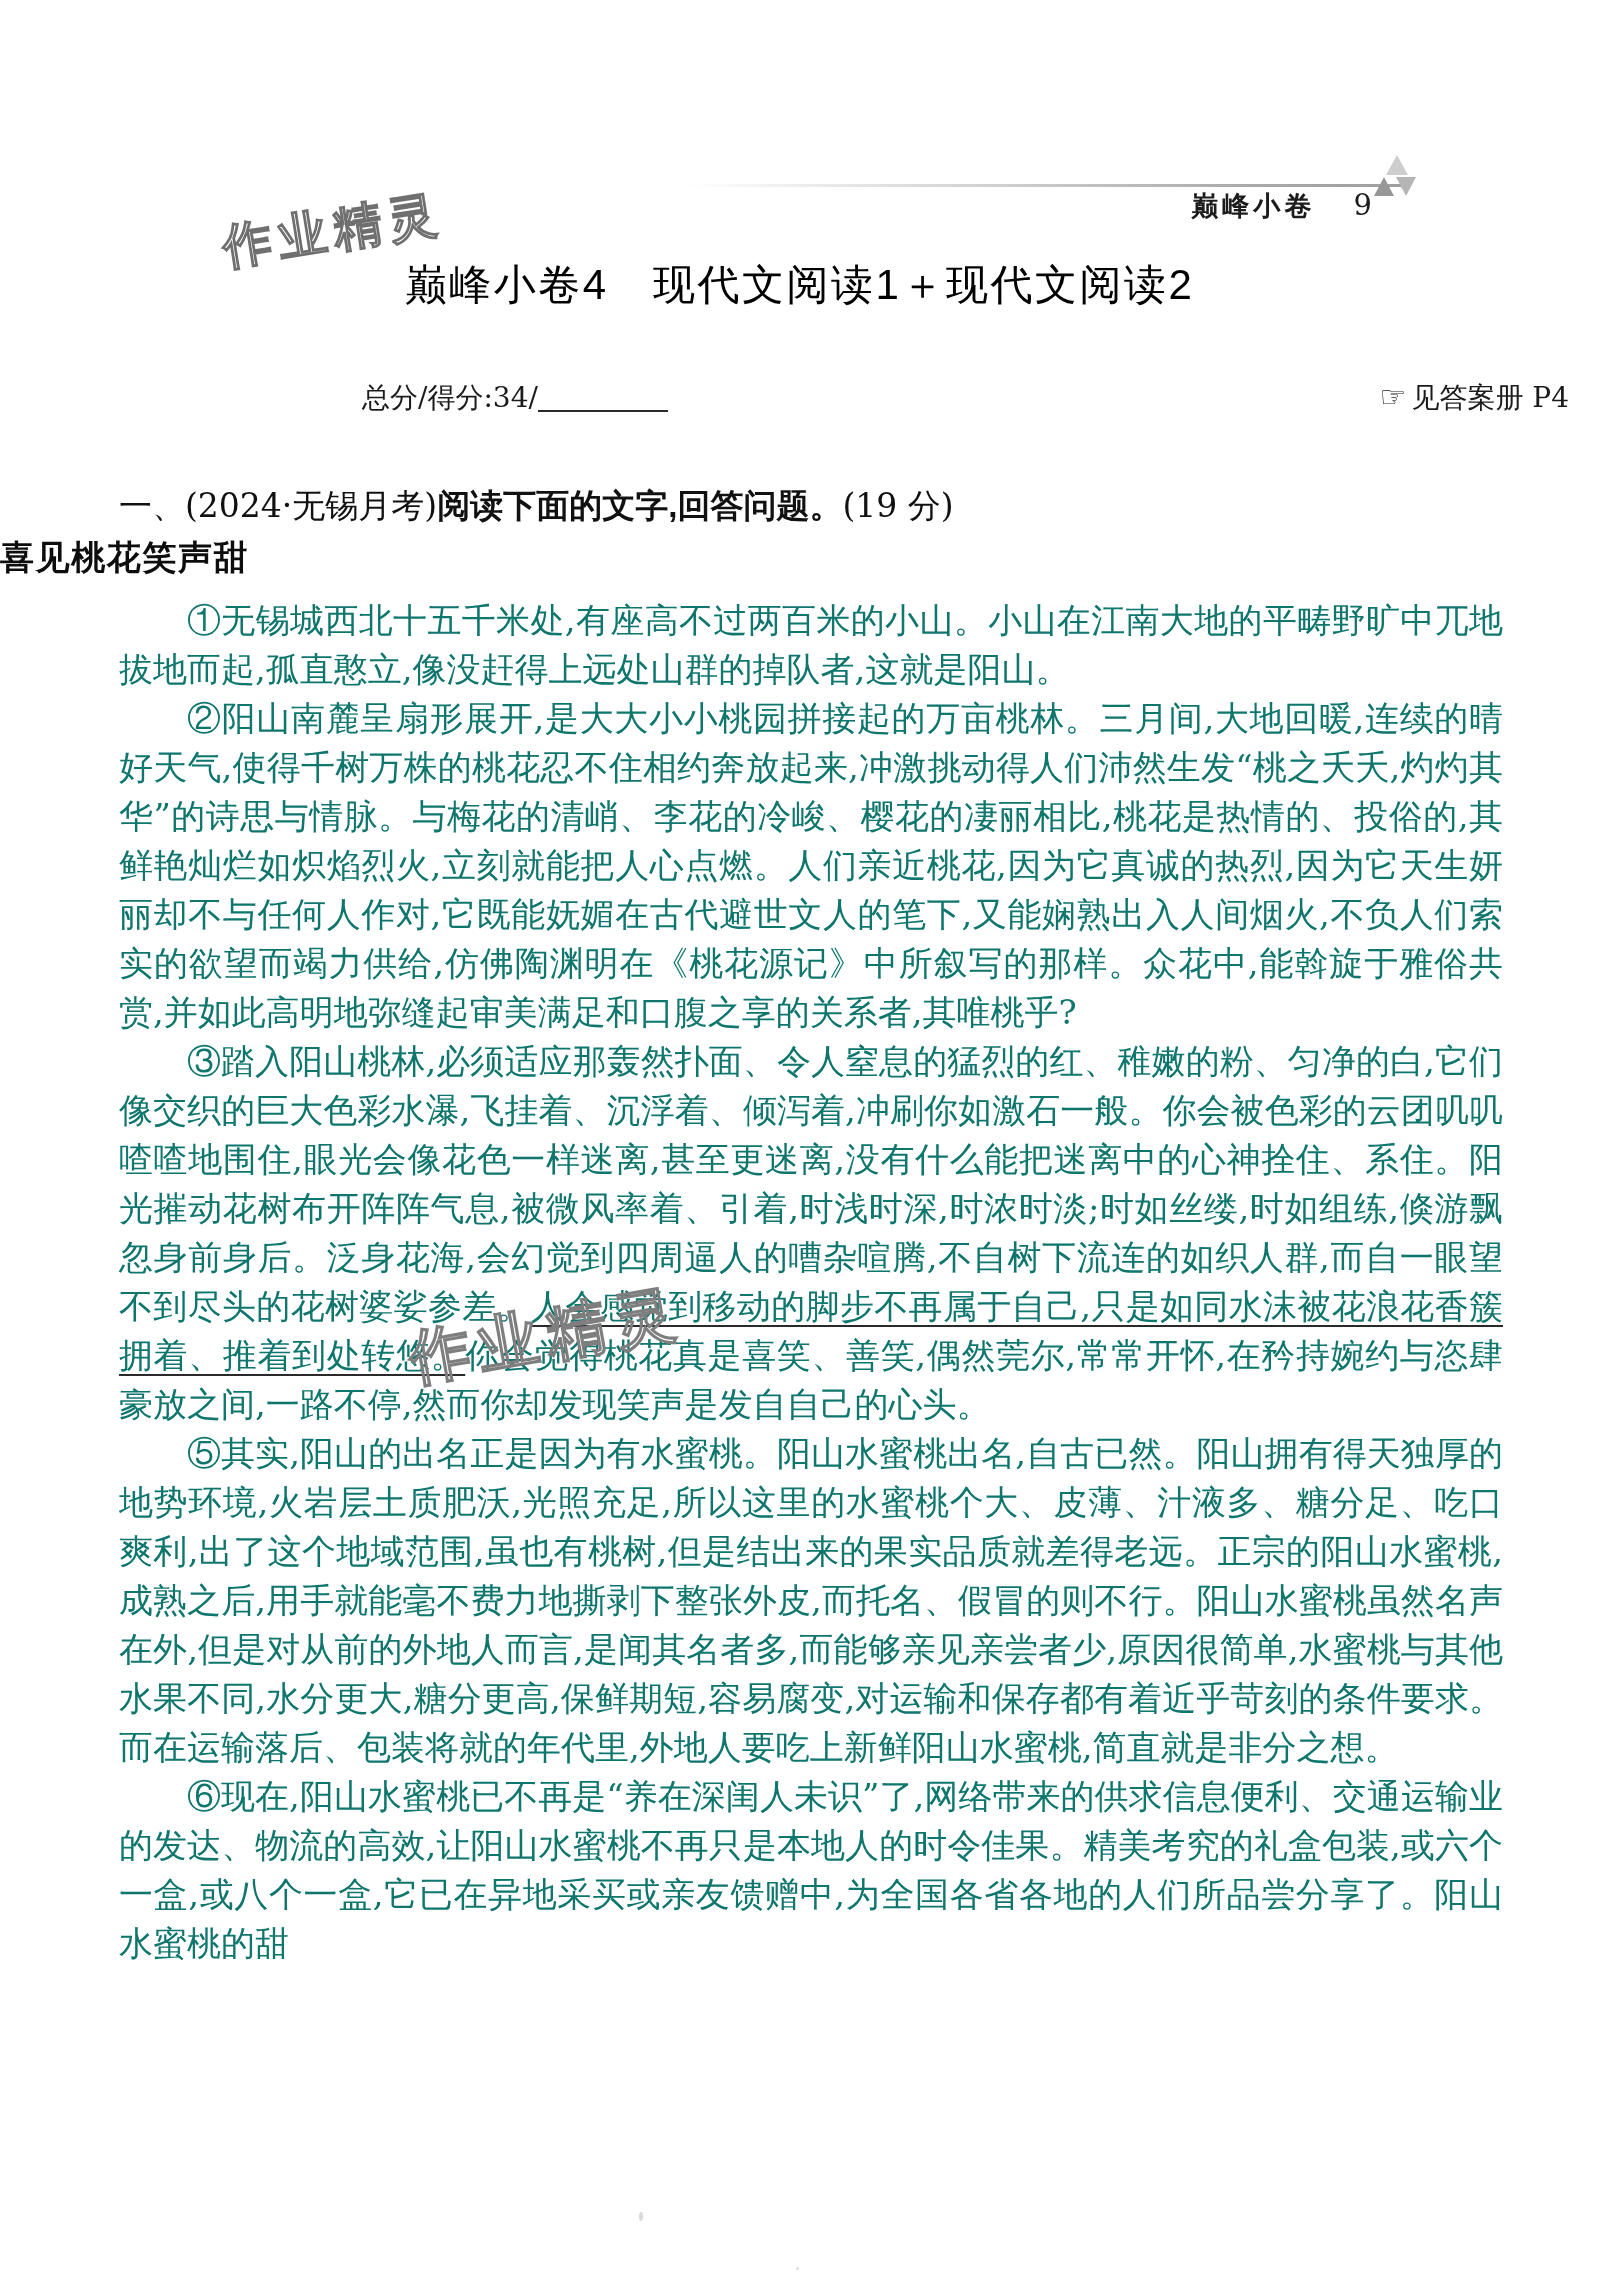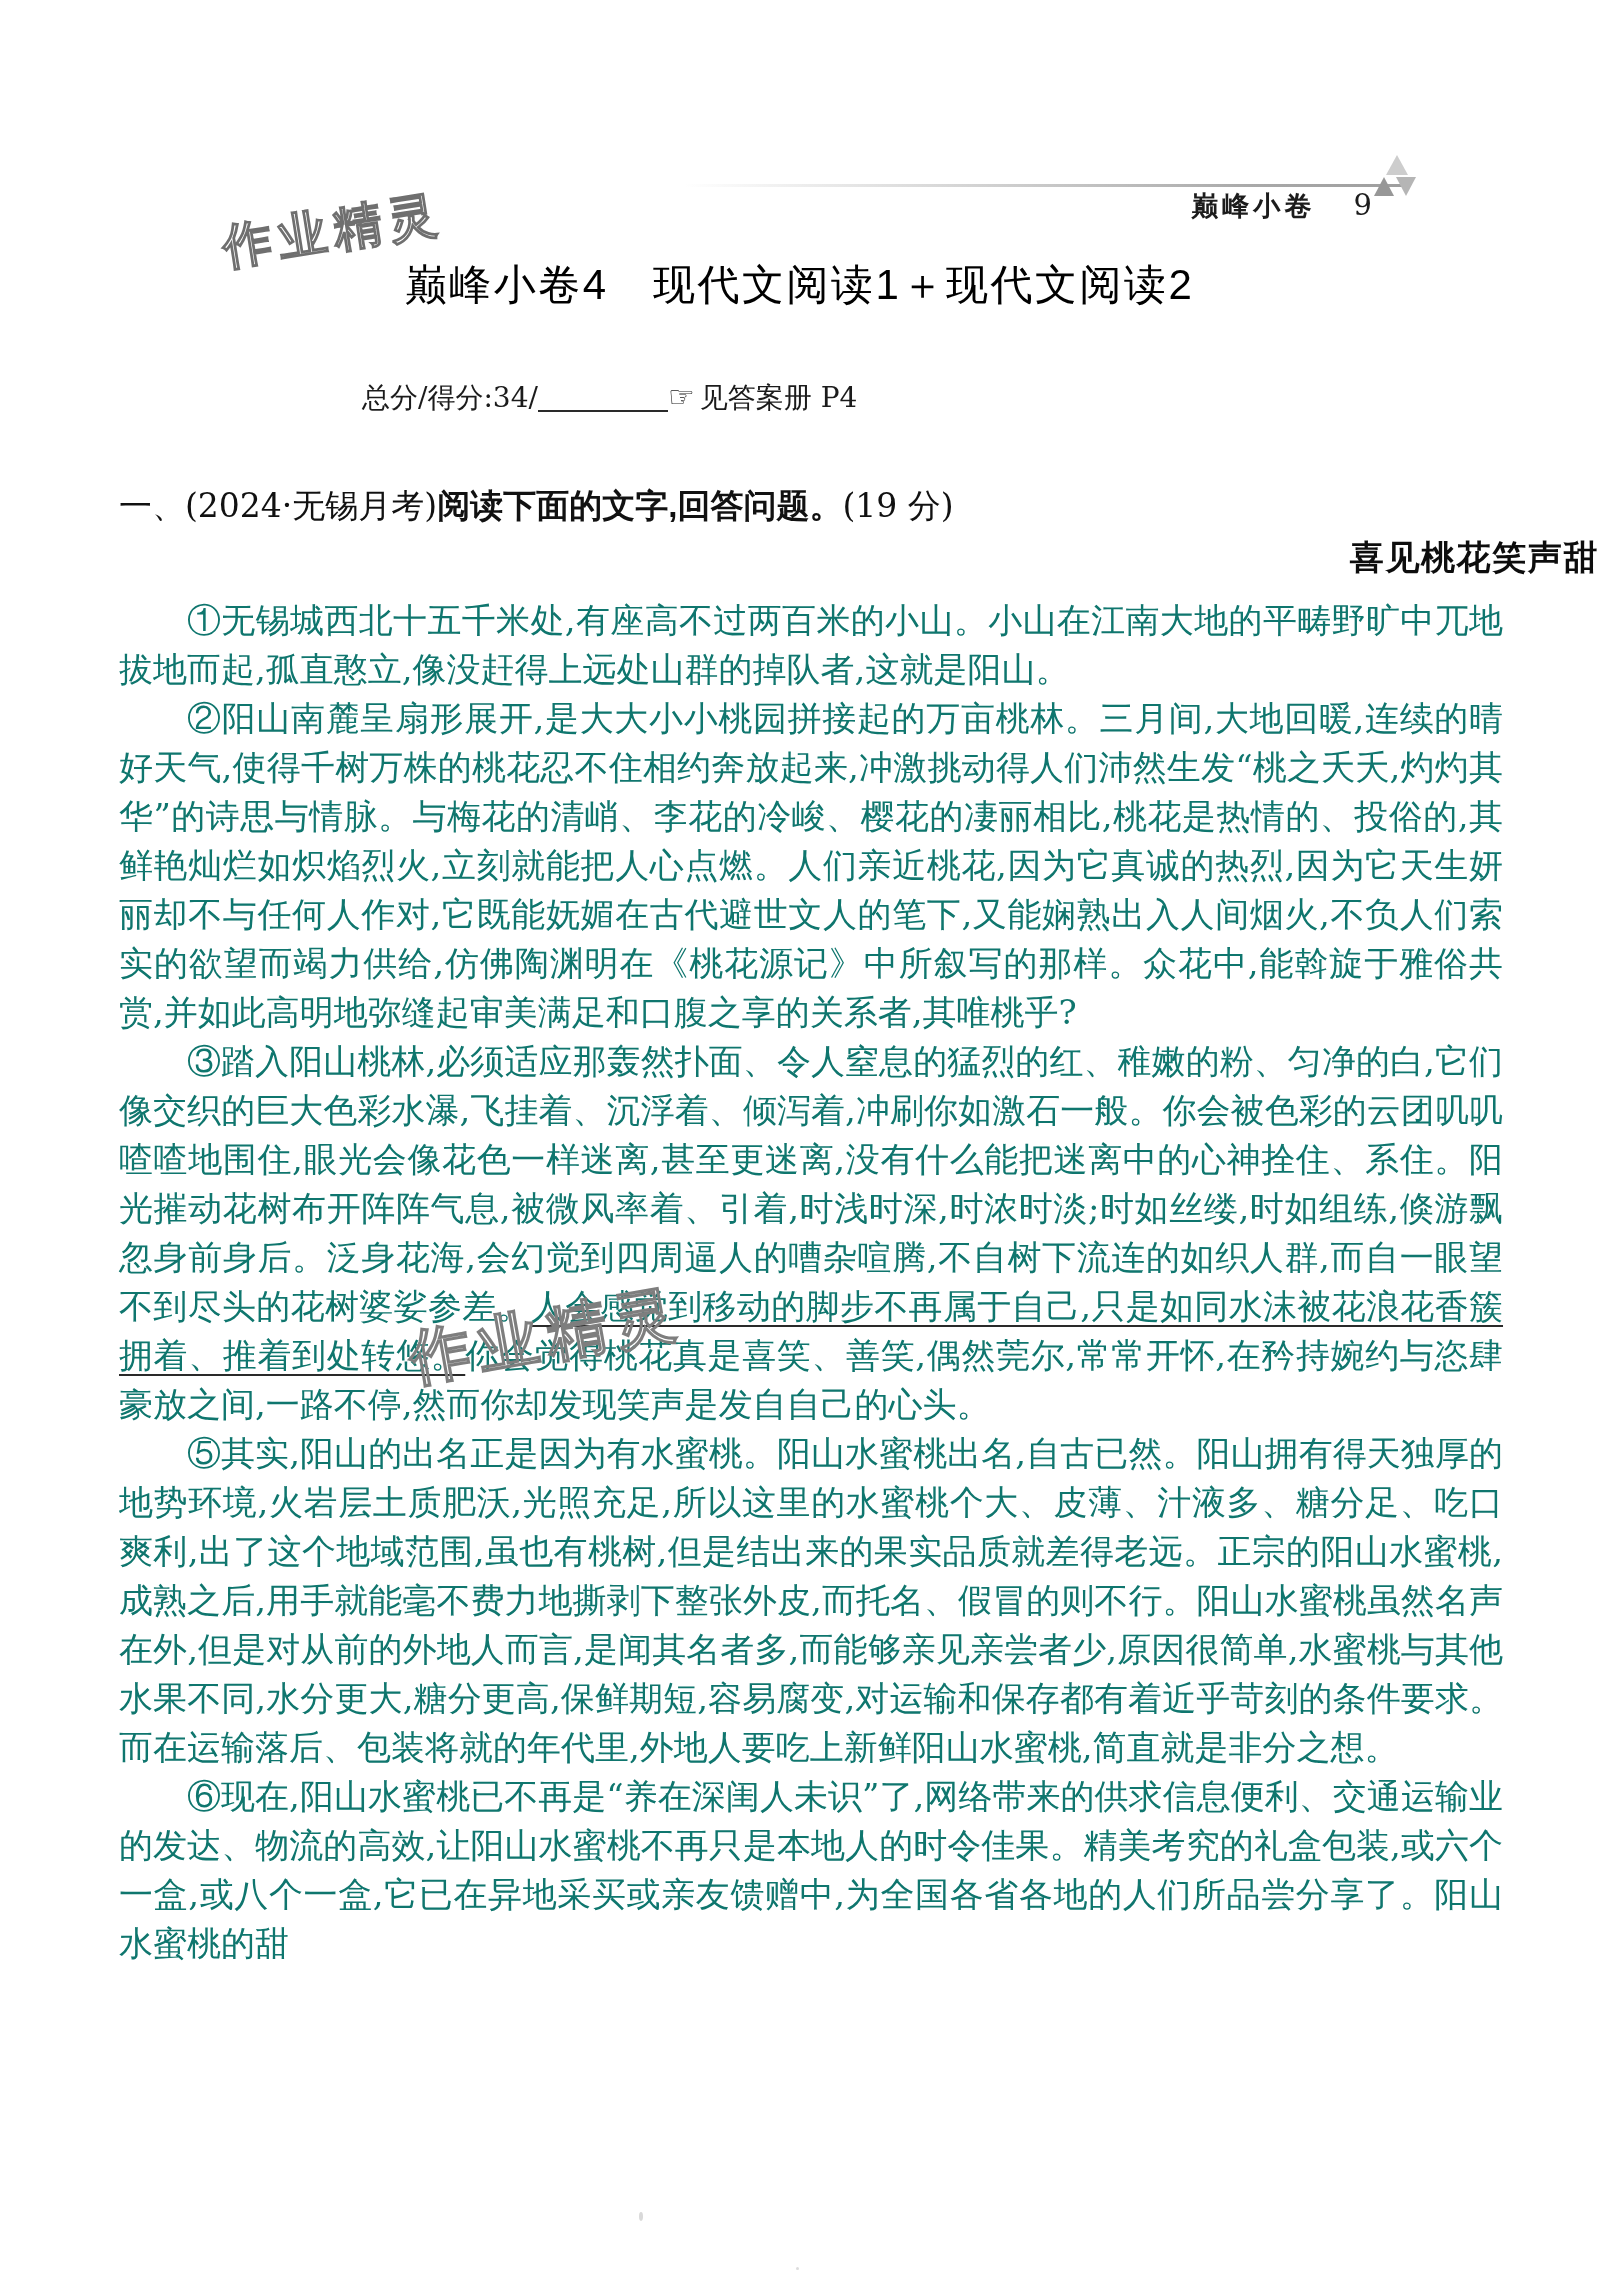--- a/index.html
+++ b/index.html
@@ -65,21 +65,21 @@
     position:absolute;top:257px;left:0;width:100%;
     text-align:center;
     font-family:"Liberation Sans","DejaVu Sans",sans-serif;
     font-weight:400;font-size:42px;letter-spacing:2.5px;color:#000;
     z-index:2;
   }
 
   
   .score-row{
     position:absolute;top:379px;left:362px;width:1207px;
-    display:flex;justify-content:flex-start;align-items:flex-end;
+    display:flex;justify-content:space-between;align-items:flex-end;
     font-size:28px;color:#1b1b1b;z-index:2;
   }
   .score-item{white-space:nowrap;}
   .blank{
     display:inline-block;height:5px;
     border-bottom:2.5px solid #2a2a2a;
     vertical-align:-5px;
   }
   .blank-total{width:130px;}
   .blank-time{width:122px;}
@@ -91,21 +91,21 @@
     font-size:33px;white-space:nowrap;color:#111;z-index:2;
   }
   .intro-bold{
     font-family:"Liberation Sans","DejaVu Sans",sans-serif;
     font-weight:700;
   }
 
   
   .essay-title{
     position:absolute;top:535px;left:0;width:100%;
-    text-align:right;
+    text-align:left;
     font-family:"Liberation Sans","DejaVu Sans",sans-serif;
     font-weight:700;font-size:34px;letter-spacing:1.6px;color:#0d0d0d;
     z-index:2;
   }
   .essay-body{
     position:absolute;top:596px;left:119px;width:1384px;
     font-size:34px;line-height:49px;
     text-align:justify;text-justify:inter-ideograph;
     color:#0f766e;z-index:2;
   }

